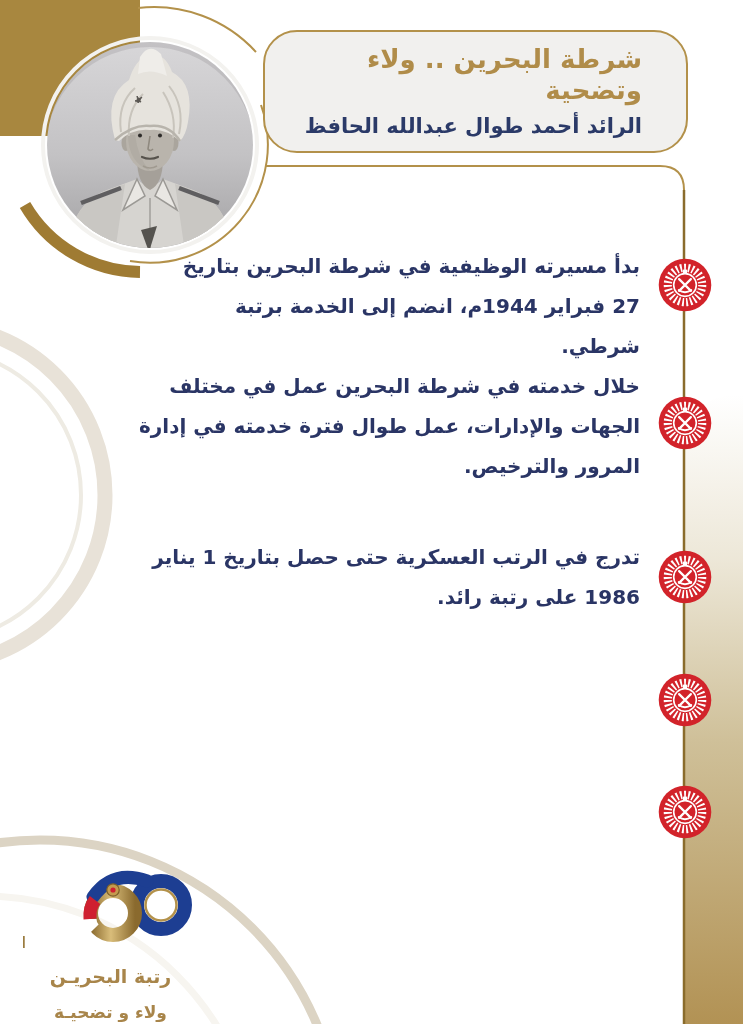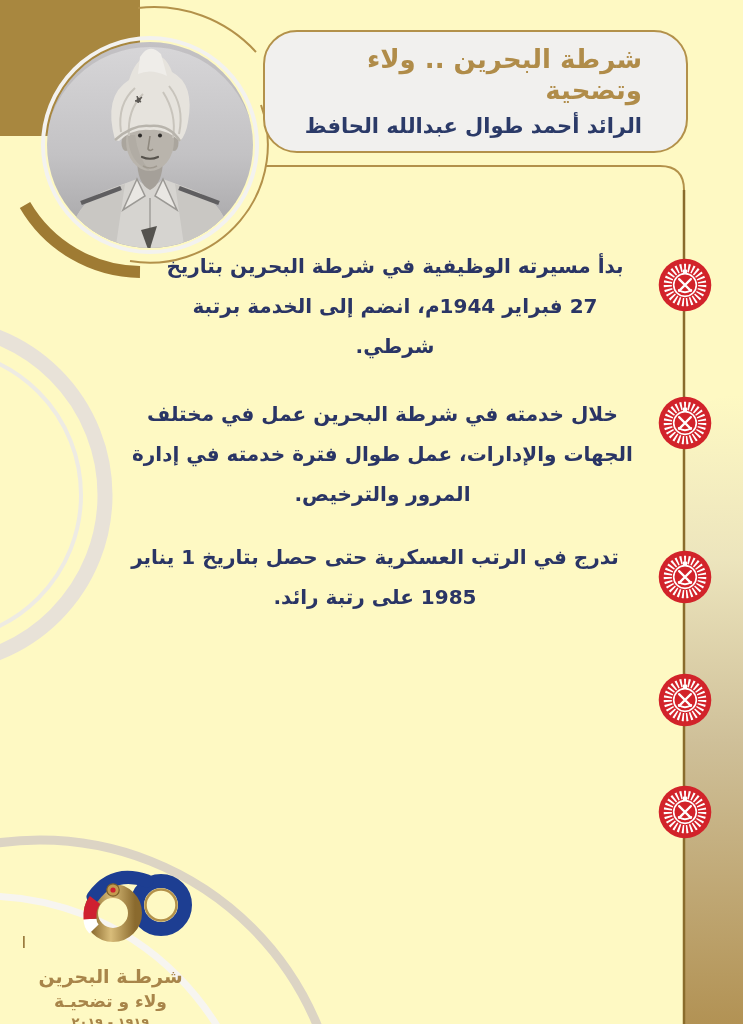--- a/index.html
+++ b/index.html
@@ -1,18 +1,18 @@
 <!DOCTYPE html>
 <html lang="ar"><head>
 <meta charset="utf-8">
 <style>
   html,body{margin:0;padding:0;background:#d8d8d8;}
   .page{
     position:relative;width:743px;height:1024px;margin:0 auto;
-    background:#fef9c3;overflow:hidden;
+    background:#ffffff;overflow:hidden;
     font-family:"DejaVu Sans",sans-serif;
   }
   
   .strip-right{
     position:absolute;z-index:1;top:395px;right:0;width:59px;height:629px;
     border-top-left-radius:50px;
     background:linear-gradient(180deg,
       rgba(222,212,184,0) 0%,
       rgba(222,212,184,.55) 26%,
       #cfc099 55%,
@@ -35,39 +35,39 @@
     position:absolute;z-index:4;left:263px;top:30px;width:425px;height:123px;
     background:#f1f0ee;border:2px solid #b3914a;border-radius:34px;
     box-sizing:border-box;
     display:flex;flex-direction:column;justify-content:center;
     padding:0 44px 0 20px;direction:rtl;text-align:right;row-gap:7px;
   }
   .title-box .title{color:#b08c49;font-size:26px;font-weight:bold;line-height:1.2;}
   .title-box .subtitle{color:#2b3a68;font-size:21px;font-weight:bold;line-height:1.2;}
   
   .item{
-    position:absolute;z-index:4;right:103px;direction:rtl;text-align:center;
+    position:absolute;z-index:4;right:103px;direction:rtl;text-align:right;
     color:#2a3565;font-size:20px;font-weight:bold;line-height:40px;
   }
   .i1{top:246px;width:490px;}
-  .i2{top:366px;width:515px;margin-top:28px;}
+  .i2{top:366px;width:515px;}
   .i3{top:537px;width:530px;}
   .i4{top:660px;width:470px;}
   .i5{top:792px;width:530px;}
   .badge{position:absolute;z-index:4;width:58px;height:58px;left:656px;}
   .b1{top:256px;} .b2{top:394px;} .b3{top:548px;} .b4{top:671px;} .b5{top:783px;}
   .badge svg{display:block;}
   
   .logo{
     position:absolute;z-index:4;left:18px;top:853px;width:185px;
     text-align:center;direction:rtl;
   }
   .logo .mark{display:block;margin:0 auto;}
   .logo .l1{color:#a8854a;font-size:19px;font-weight:bold;margin-top:2px;letter-spacing:1px;}
-  .logo .l2{color:#a8854a;font-size:17px;font-weight:bold;margin-top:4px;letter-spacing:2px;}
+  .logo .l2{color:#a8854a;font-size:17px;font-weight:bold;margin-top:15px;letter-spacing:2px;}
   .logo .l3{color:#a8854a;font-size:13px;font-weight:bold;margin-top:4px;letter-spacing:3px;}
   .hidden-defs{position:absolute;width:0;height:0;overflow:hidden;}
 </style>
 </head>
 <body>
 
 <svg class="hidden-defs" aria-hidden="true">
   <defs>
     <g id="badge-sym">
       <circle r="29" fill="#d2232a"></circle>
@@ -187,21 +187,21 @@
       </svg>
     </div>
   <div class="badge b5">
       <svg width="58" height="58" viewBox="-32 -32 64 64">
         <use href="#badge-sym"></use>
       </svg>
     </div>
 
   <div class="item i1">بدأ مسيرته الوظيفية في شرطة البحرين بتاريخ 27 فبراير 1944م، انضم إلى الخدمة برتبة شرطي.</div>
   <div class="item i2">خلال خدمته في شرطة البحرين عمل في مختلف الجهات والإدارات، عمل طوال فترة خدمته في إدارة المرور والترخيص.</div>
-  <div class="item i3">تدرج في الرتب العسكرية حتى حصل بتاريخ 1 يناير 1985 على رتبة رائد.</div>
+  <div class="item i3">تدرج في الرتب العسكرية حتى حصل بتاريخ 1 يناير 1986 على رتبة رائد.</div>
 
   <div class="logo">
     <svg class="mark" width="175" height="110" viewBox="0 0 175 110" aria-hidden="true">
       <defs>
         <linearGradient id="lg" x1="0" y1="0" x2="1" y2="0">
           <stop offset="0" stop-color="#8a6a2e"></stop>
           <stop offset=".45" stop-color="#d9bd7a"></stop>
           <stop offset="1" stop-color="#8a6a2e"></stop>
         </linearGradient>
       </defs>
@@ -214,18 +214,18 @@
       <circle cx="90" cy="60" r="22" fill="none" stroke="url(#lg)" stroke-width="14"></circle>
 
       <path d="M70 44 Q90 16 124 28" fill="none" stroke="#1d3e92" stroke-width="13" stroke-linecap="round"></path>
 
       <path d="M71 76 Q67 72 67 66" fill="none" stroke="#ffffff" stroke-width="13"></path>
       <path d="M67 66 Q66 55 72 47" fill="none" stroke="#cf2030" stroke-width="13"></path>
 
       <circle cx="90" cy="37" r="6.2" fill="#c49b4e" stroke="#7c5f28" stroke-width="1.2"></circle>
       <circle cx="90" cy="37" r="2.6" fill="#cf2030"></circle>
     </svg>
-    <div class="l1">شرطـة البحرين</div>
+    <div class="l1">رتبة البحريـن</div>
     <div class="l2">ولاء و تضحيـة</div>
     <div class="l3">١٩١٩ - ٢٠١٩</div>
   </div>
 
 </div>
 
 </body></html>

